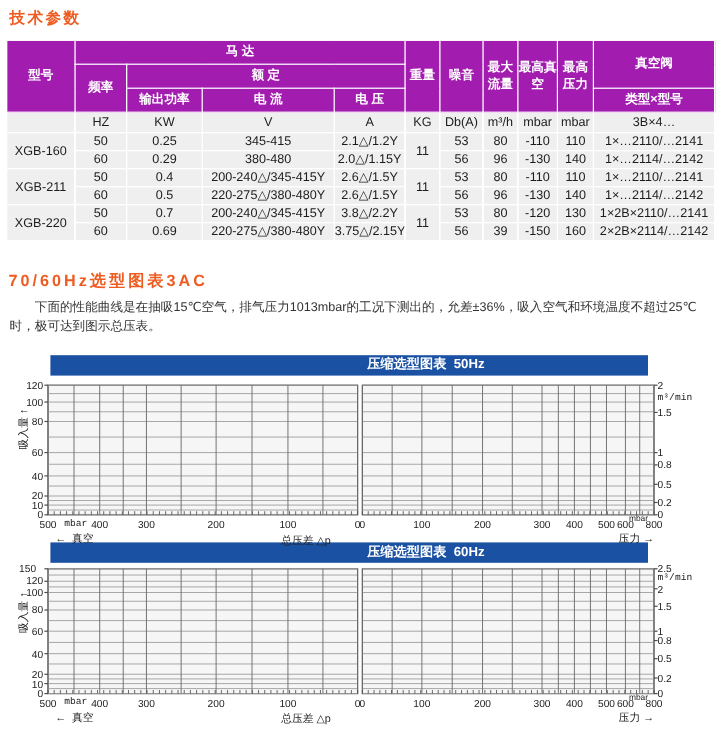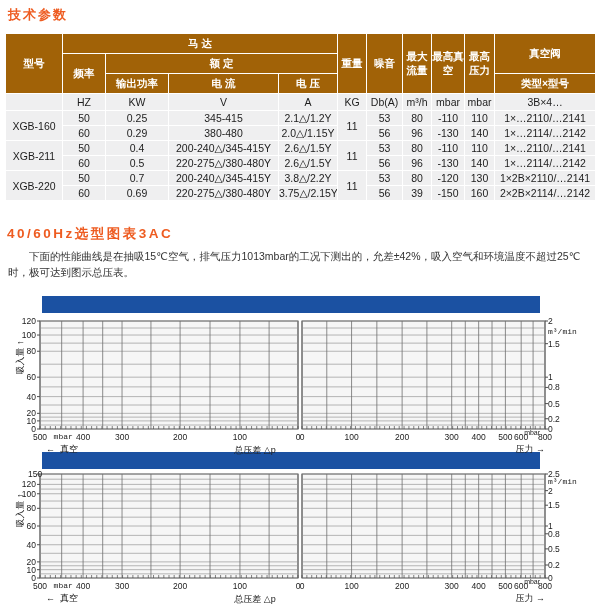--- a/index.html
+++ b/index.html
@@ -1,20 +1,20 @@
 <!DOCTYPE html>
 <html><head>
 <meta charset="utf-8">
 <style>
   html,body{margin:0;padding:0;background:#fff;}
   body{width:600px;height:610px;position:relative;font-family:"Liberation Sans","DejaVu Sans",sans-serif;overflow:hidden;}
   .page-title{position:absolute;left:8px;top:6px;font-size:13px;font-weight:bold;color:#ee5c21;letter-spacing:2px;}
   
   table.spec{position:absolute;left:5px;top:33px;width:590px;border-collapse:collapse;table-layout:fixed;text-align:center;}
-  table.spec th{background:#a16207;color:#fff;font-size:10.5px;font-weight:bold;border:1px solid #fff;padding:0;line-height:1.25;vertical-align:middle;}
+  table.spec th{background:#a21caf;color:#fff;font-size:10.5px;font-weight:bold;border:1px solid #fff;padding:0;line-height:1.25;vertical-align:middle;}
   table.spec thead tr{height:20px;}
   table.spec td{background:#efeff0;color:#1c1c1c;font-size:10.5px;border:1px solid #fff;padding:0;white-space:nowrap;overflow:hidden;vertical-align:middle;}
   table.spec tbody tr{height:15px;}
   table.spec tr.units{height:17px;}
   table.spec tr.units td{font-weight:normal;}
   .section-heading{position:absolute;left:7px;top:225px;font-size:13.5px;font-weight:bold;color:#ee5c21;letter-spacing:2.5px;}
   .para{position:absolute;left:8px;top:248px;width:586px;font-size:10.5px;line-height:1.55;color:#333;text-indent:2em;}
   
   .bar{position:absolute;left:42px;width:498px;height:17px;background:#1b51a2;color:#fff;font-size:11px;font-weight:bold;line-height:17px;white-space:pre;}
   .bar1{top:296px;} .bar2{top:452px;}
@@ -150,28 +150,30 @@
         <td>3.75△/2.15Y</td>
         <td>56</td>
         <td>39</td>
         <td>-150</td>
         <td>160</td>
         <td>2×2B×2114/…2142</td>
       </tr>
     </tbody>
 </table>
 
-<div class="section-heading">40/60Hz选型图表3AC</div>
-<div class="para">下面的性能曲线是在抽吸15℃空气，排气压力1013mbar的工况下测出的，允差±42%，吸入空气和环境温度不超过25℃时，极可达到图示总压表。</div>
+<div class="section-heading">70/60Hz选型图表3AC</div>
+<div class="para">下面的性能曲线是在抽吸15℃空气，排气压力1013mbar的工况下测出的，允差±36%，吸入空气和环境温度不超过25℃时，极可达到图示总压表。</div>
 
 <div class="bar bar1">
   <span class="lt">真空选型图表  50Hz</span>
+  <span class="rt">压缩选型图表  50Hz</span>
 </div>
 <div class="bar bar2">
   <span class="lt">真空选型图表 60Hz</span>
+  <span class="rt">压缩选型图表  60Hz</span>
 </div>
 
 <div id="charts">
     <svg class="grid" width="258" height="108" style="left: 40px; top: 321px;">
       <rect x="0" y="0" width="258" height="108" fill="#f6f6f6" stroke="#4d4d4d" stroke-width="1"></rect>
       <line x1="0" y1="0" x2="258" y2="0" stroke="#a3a3a3" stroke-width="0.8"></line>
       <line x1="0" y1="7.0200000000000005" x2="258" y2="7.0200000000000005" stroke="#a3a3a3" stroke-width="0.8"></line>
       <line x1="0" y1="14.040000000000001" x2="258" y2="14.040000000000001" stroke="#a3a3a3" stroke-width="0.8"></line>
       <line x1="0" y1="22.139999999999997" x2="258" y2="22.139999999999997" stroke="#a3a3a3" stroke-width="0.8"></line>
       <line x1="0" y1="30.240000000000002" x2="258" y2="30.240000000000002" stroke="#a3a3a3" stroke-width="0.8"></line>
@@ -559,21 +561,21 @@
       <line x1="243.0000000000001" y1="101" x2="243.0000000000001" y2="104" stroke="#4d4d4d" stroke-width="0.7"></line>
       <line x1="243" y1="0" x2="246" y2="0" stroke="#4d4d4d" stroke-width="1"></line>
       <line x1="243" y1="16.64" x2="246" y2="16.64" stroke="#4d4d4d" stroke-width="1"></line>
       <line x1="243" y1="31.2" x2="246" y2="31.2" stroke="#4d4d4d" stroke-width="1"></line>
       <line x1="243" y1="52" x2="246" y2="52" stroke="#4d4d4d" stroke-width="1"></line>
       <line x1="243" y1="59.8" x2="246" y2="59.8" stroke="#4d4d4d" stroke-width="1"></line>
       <line x1="243" y1="74.88" x2="246" y2="74.88" stroke="#4d4d4d" stroke-width="1"></line>
       <line x1="243" y1="91" x2="246" y2="91" stroke="#4d4d4d" stroke-width="1"></line>
       <line x1="243" y1="104" x2="246" y2="104" stroke="#4d4d4d" stroke-width="1"></line>
     </svg>
-    <div class="tick r" style="left: 28px; top: 469px; width: 26px; text-align: left;">150</div>
+    <div class="tick r" style="left: 10px; top: 469px; width: 26px; text-align: center;">150</div>
     <div class="tick r" style="left: 10px; top: 479.4px; width: 26px; text-align: right;">120</div>
     <div class="tick r" style="left: 10px; top: 488.76px; width: 26px; text-align: right;">100</div>
     <div class="tick r" style="left: 10px; top: 503.32px; width: 26px; text-align: right;">80</div>
     <div class="tick r" style="left: 10px; top: 521px; width: 26px; text-align: right;">60</div>
     <div class="tick r" style="left: 10px; top: 539.72px; width: 26px; text-align: right;">40</div>
     <div class="tick r" style="left: 10px; top: 556.88px; width: 26px; text-align: right;">20</div>
     <div class="tick r" style="left: 10px; top: 564.68px; width: 26px; text-align: right;">10</div>
     <div class="tick r" style="left: 10px; top: 573px; width: 26px; text-align: right;">0</div>
     <div class="tick" style="left: 548px; top: 469px; width: 34px;">2.5</div>
     <div class="tick unitlab" style="left: 548px; top: 476.8px; width: 34px;">m³/min</div>

